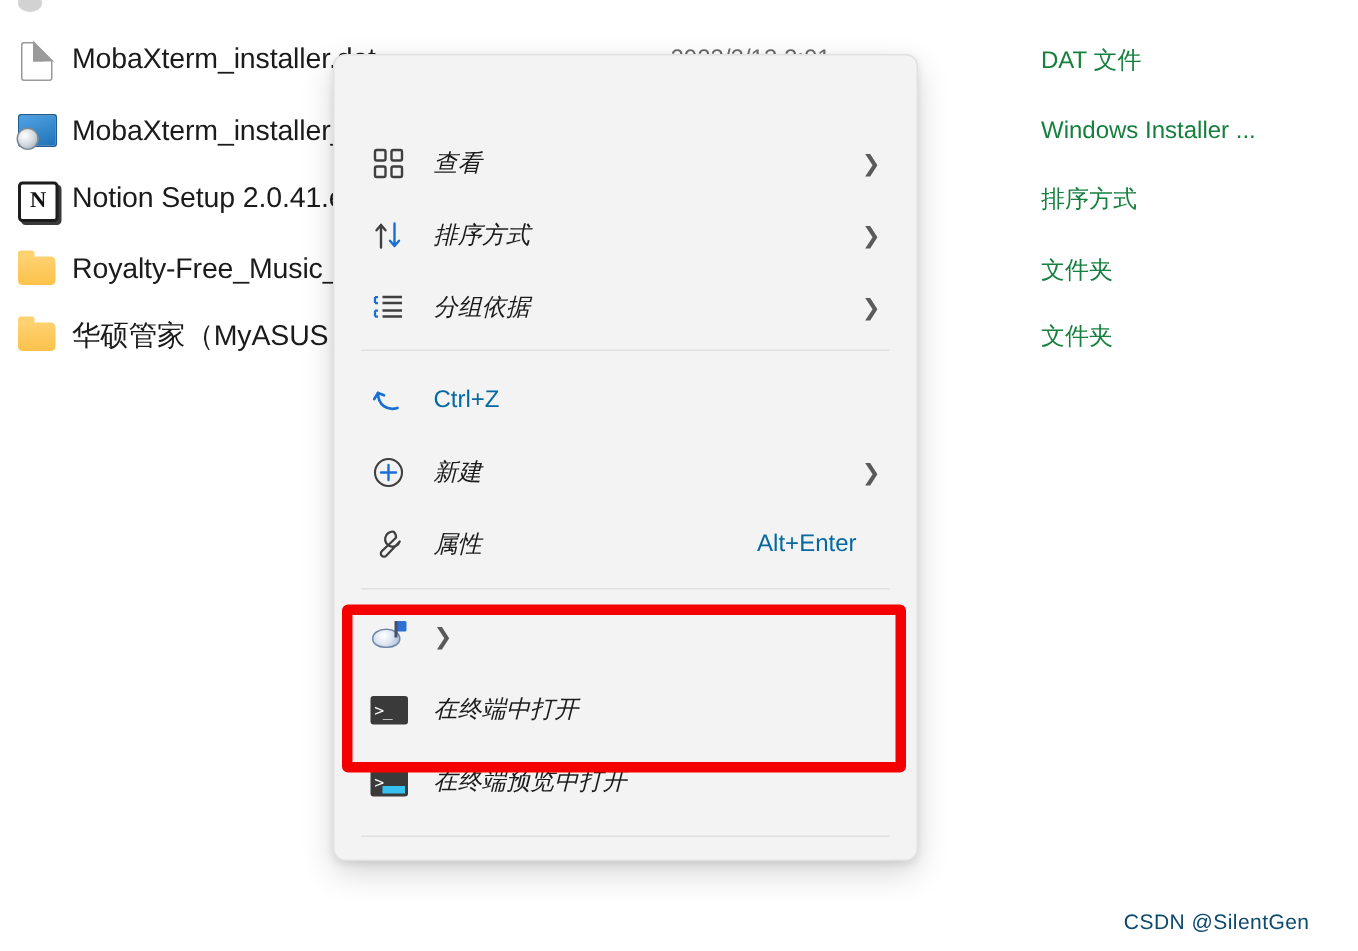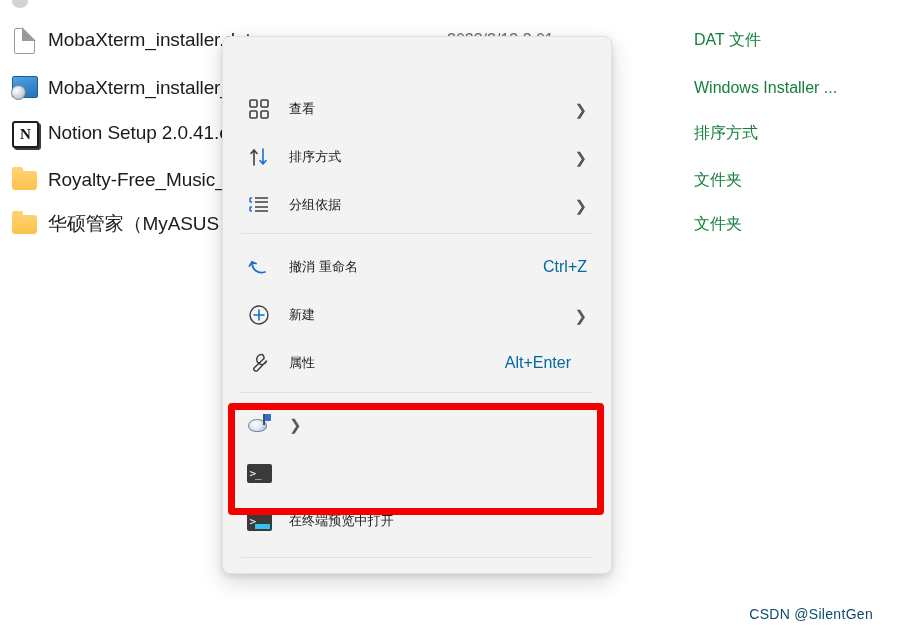--- a/index.html
+++ b/index.html
@@ -153,25 +153,26 @@
     width: 28px;
     flex: 0 0 28px;
     margin-left: 22px;
     margin-right: 16px;
     display: flex;
     align-items: center;
     justify-content: center;
     color: #1a6fd4;
   }
   .mi-label {
-    font-size: 13px;
+    font-size: 16px;
     color: #1b1b1b;
     white-space: nowrap;
     flex: 1 1 auto;
     letter-spacing: 0.1px;
+    font-style: italic;
   }
   .mi-accel {
     font-size: 16px;
     color: #0369a1;
     white-space: nowrap;
     margin-right: 10px;
   }
   .mi-chevron {
     font-size: 15px;
     color: #5a5a5a;
@@ -354,21 +355,20 @@
 
   <div class="menu-sep" style="position:absolute;top:196px;left:0;right:0;"></div>
 
   <div class="menu-item" style="position:absolute;top:206px;left:0;right:0;">
     <span class="mi-icon">
       <svg width="22" height="22" viewBox="0 0 22 22">
         <path d="M4 6 C4 14 10 18 17 16" fill="none" stroke="#1a6fd4" stroke-width="1.8" stroke-linecap="round"></path>
         <path d="M4 6 L1.5 10 M4 6 L8 7.5" fill="none" stroke="#1a6fd4" stroke-width="1.8" stroke-linecap="round"></path>
       </svg>
     </span>
-    <span class="mi-label">撤消 重命名</span>
     <span class="mi-accel">Ctrl+Z</span>
   </div>
 
   <div class="menu-item" style="position:absolute;top:254px;left:0;right:0;">
     <span class="mi-icon">
       <svg width="22" height="22" viewBox="0 0 22 22">
         <circle cx="11" cy="11" r="9" fill="none" stroke="#3f3f3f" stroke-width="1.4"></circle>
         <path d="M11 6 V16 M6 11 H16" fill="none" stroke="#1a6fd4" stroke-width="1.6" stroke-linecap="round"></path>
       </svg>
     </span>
@@ -395,20 +395,21 @@
           <span class="tgit-flag"></span>
         </span>
     </span>
     <span class="mi-chevron">❯</span>
   </div>
 
   <div class="menu-item" style="position:absolute;top:412px;left:0;right:0;">
     <span class="mi-icon">
       <span class="term-ic">&gt;_</span>
     </span>
+    <span class="mi-label">在终端中打开</span>
   </div>
 
   <div class="menu-item" style="position:absolute;top:460px;left:0;right:0;">
     <span class="mi-icon">
       <span class="term-ic preview">&gt;_</span>
     </span>
     <span class="mi-label">在终端预览中打开</span>
   </div>
 
   <div class="menu-sep" style="position:absolute;top:520px;left:0;right:0;"></div>

